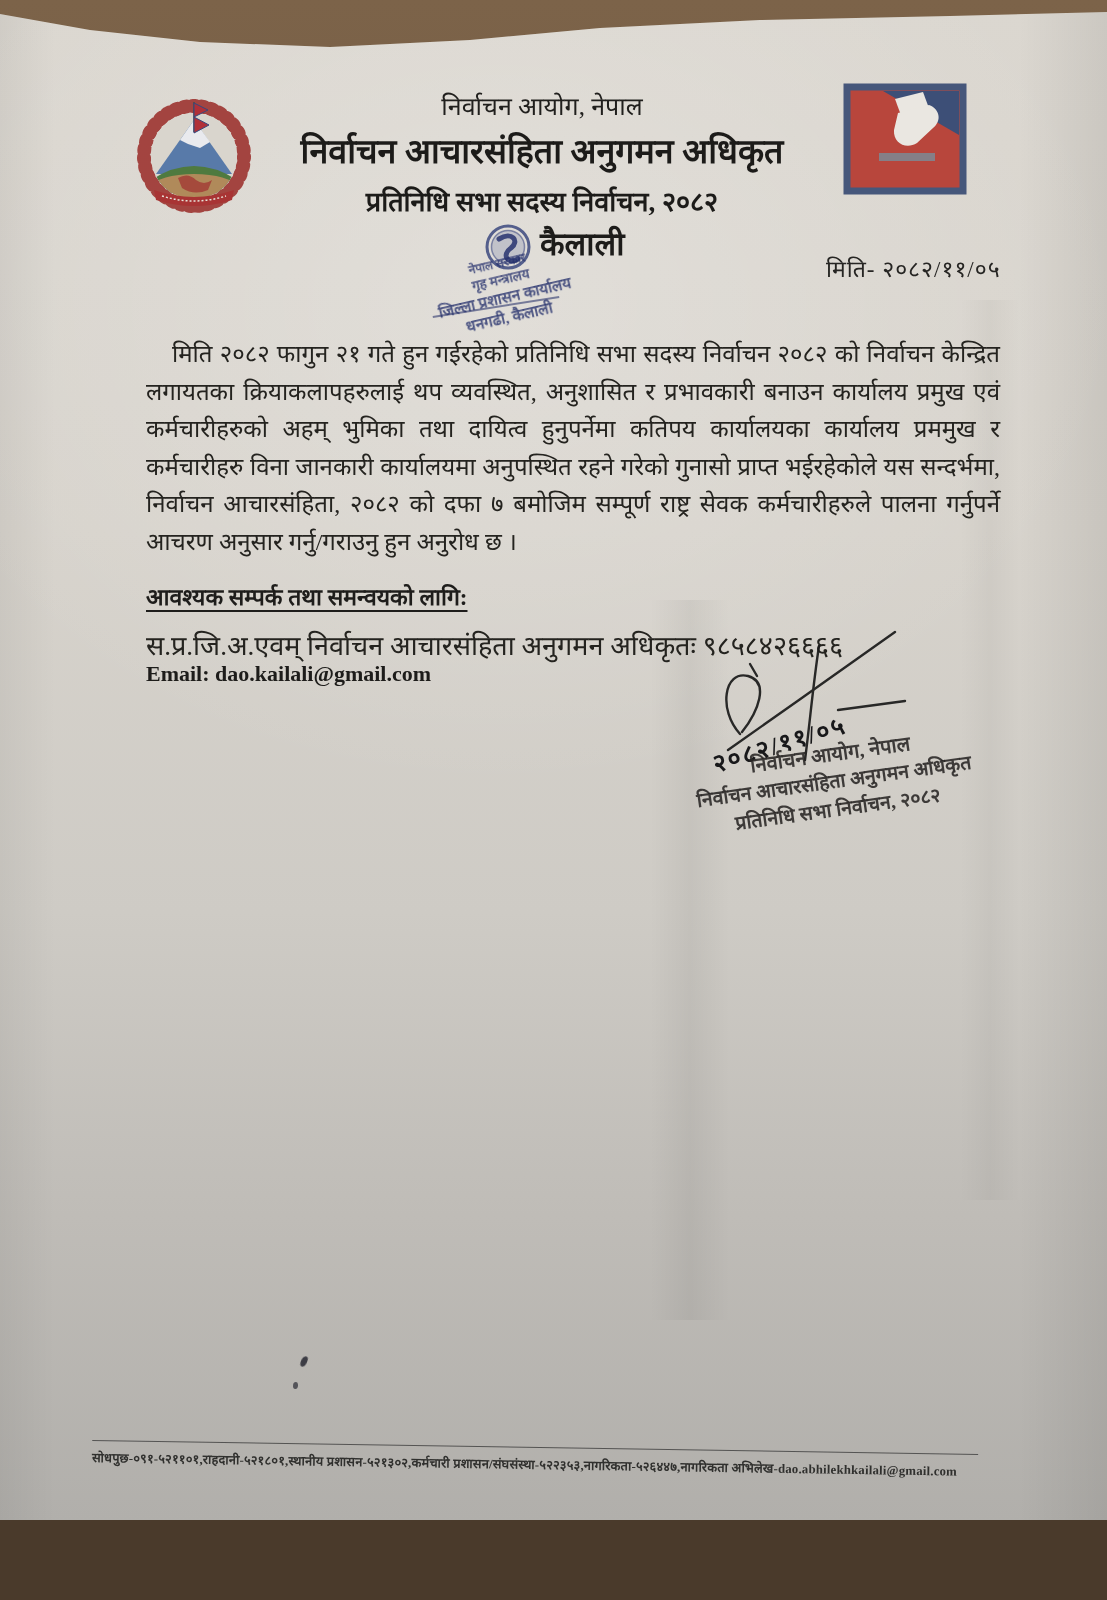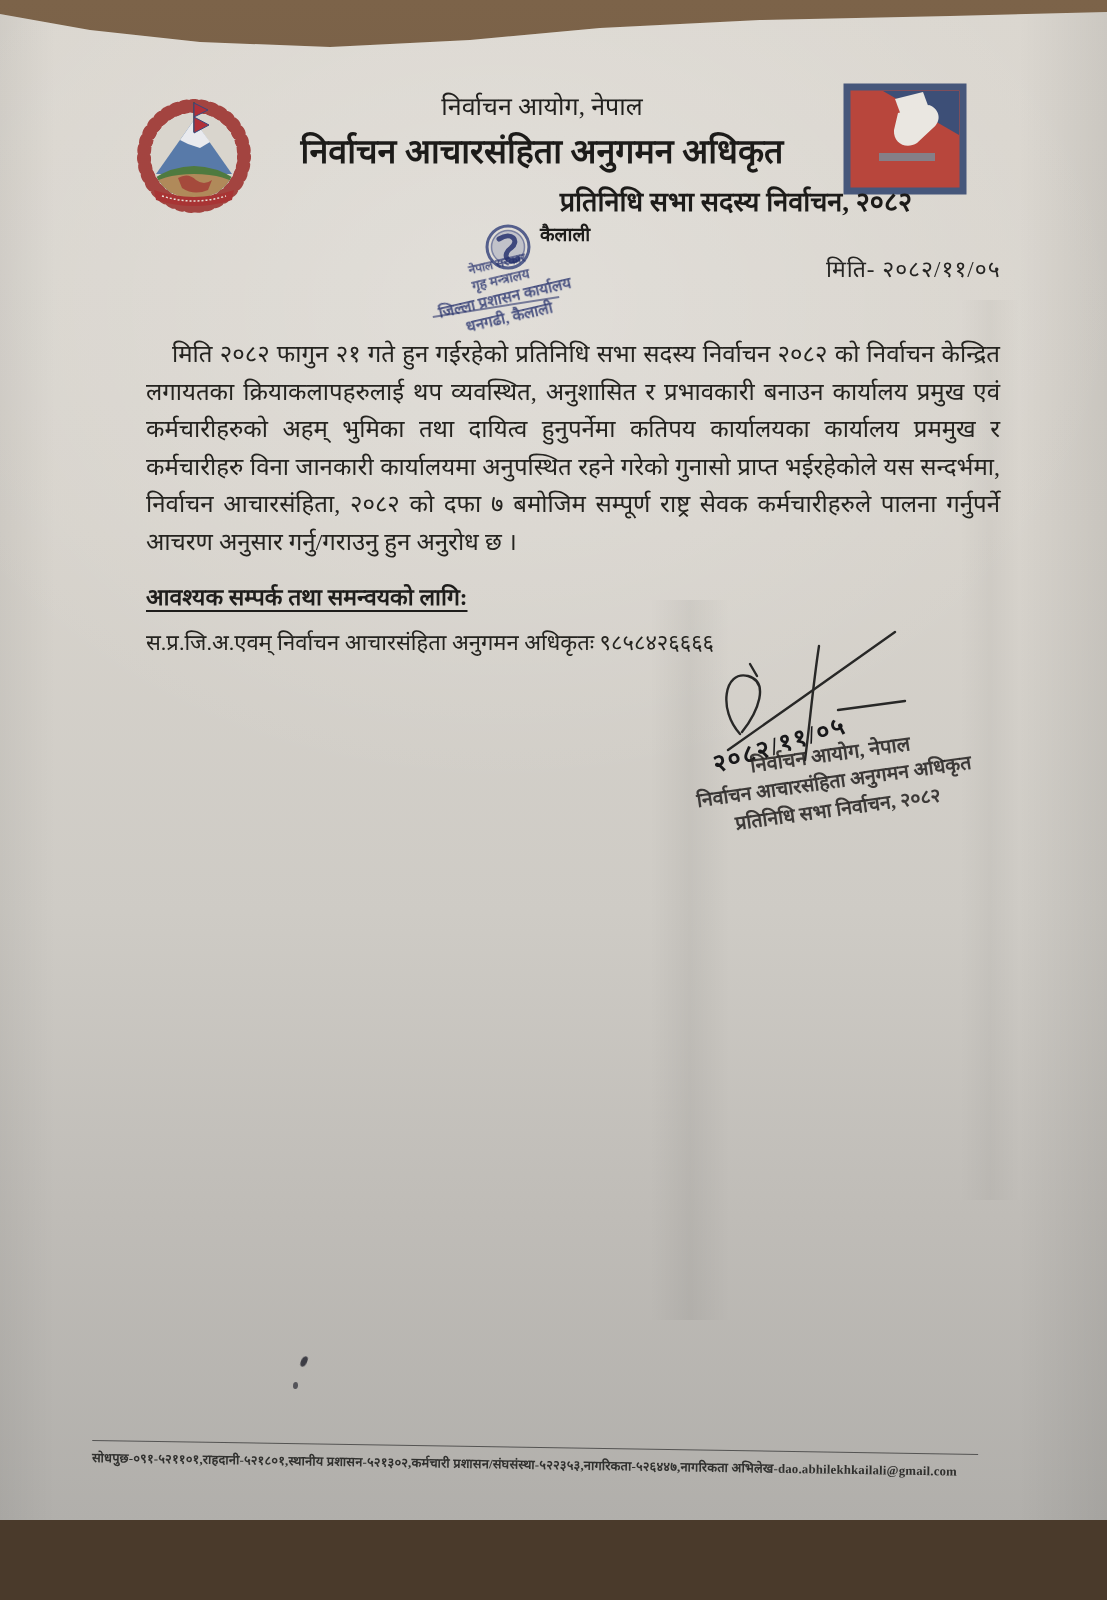--- a/index.html
+++ b/index.html
@@ -16,40 +16,40 @@
       linear-gradient(90deg, rgba(0,0,0,0.05) 0, transparent 5%, transparent 92%, rgba(0,0,0,0.07) 100%),
       linear-gradient(180deg,#dbd7d0 0%,#d7d3cc 35%,#cecbc5 60%,#bfbcb7 80%,#b1afab 100%);
   }
   .crease{position:absolute;left:650px;top:600px;width:80px;height:720px;
     background:linear-gradient(90deg,transparent,rgba(0,0,0,0.05),transparent);}
   .crease2{position:absolute;left:960px;top:300px;width:60px;height:900px;
     background:linear-gradient(90deg,transparent,rgba(0,0,0,0.035),transparent);}
   .header-block{position:absolute;left:172px;top:88px;width:740px;text-align:center;}
   .org-line{font-size:25px;color:#201f1d;}
   .main-title{font-size:34px;font-weight:700;margin-top:5px;color:#1c1b19;}
-  .sub-title{font-size:27px;font-weight:700;margin-top:9px;color:#1c1b19;text-align:right;}
-  .district{position:absolute;left:540px;top:221px;font-size:19px;font-weight:700;color:#1d1c1a;}
+  .sub-title{font-size:27px;font-weight:700;margin-top:9px;color:#1c1b19;}
+  .district{position:absolute;left:540px;top:221px;font-size:32px;font-weight:700;color:#1d1c1a;}
   .date-line{position:absolute;left:798px;top:252px;font-size:23px;letter-spacing:1px;color:#262523;margin-left:28px;}
   .blue-stamp{
     position:absolute;left:396px;top:256px;width:215px;transform:rotate(-13deg);
     text-align:center;color:rgba(36,48,108,0.78);font-weight:700;filter:blur(0.3px);
   }
   .blue-stamp .l1{font-size:12px;line-height:15px;}
   .blue-stamp .l2{font-size:13.5px;line-height:17px;}
   .blue-stamp .l3{font-size:15.5px;line-height:20px;}
   .blue-stamp .l4{font-size:15.5px;line-height:20px;}
   .blue-underline{position:absolute;left:432px;top:306px;width:128px;height:2px;
     background:rgba(30,40,100,0.55);transform:rotate(-9deg);}
   .body-par{
     position:absolute;left:146px;top:336px;width:854px;margin:0;
     font-size:24px;line-height:37.5px;text-align:justify;text-indent:26px;color:#24231f;
   }
   .contact-heading{position:absolute;left:146px;top:580px;font-size:23px;font-weight:700;
     text-decoration:underline;text-underline-offset:5px;color:#1e1d1b;}
-  .contact-line{position:absolute;left:146px;top:626px;font-size:22px;color:#24231f;}
+  .contact-line{position:absolute;left:146px;top:626px;font-size:27px;color:#24231f;}
   .contact-email{position:absolute;left:146px;top:661px;font-size:22px;font-weight:700;color:#1d1c1a;}
   .sig-svg{position:absolute;left:698px;top:610px;}
   .hand-date{position:absolute;left:710px;top:726px;transform:rotate(-17deg);
     font-size:25px;font-weight:600;color:#18181a;letter-spacing:2px;}
   .black-stamp{position:absolute;left:652px;top:742px;width:364px;transform:rotate(-8deg);
     text-align:center;color:rgba(40,38,36,0.88);font-weight:700;}
   .black-stamp .s1{font-size:20px;line-height:24px;}
   .black-stamp .s2{font-size:19.5px;line-height:24px;margin-top:4px;}
   .black-stamp .s3{font-size:19.5px;line-height:24px;margin-top:4px;}
   .ink-dot{position:absolute;border-radius:60% 40% 55% 45%;background:#3c3c44;filter:blur(0.4px);}
@@ -121,20 +121,21 @@
       <div class="l4">धनगढी, कैलाली</div>
     </div>
     <div class="blue-underline"></div>
 
     <div class="date-line">मिति- २०८२/११/०५</div>
 
     <p class="body-par">मिति २०८२ फागुन २१ गते हुन गईरहेको प्रतिनिधि सभा सदस्य निर्वाचन २०८२ को निर्वाचन केन्द्रित लगायतका क्रियाकलापहरुलाई थप व्यवस्थित, अनुशासित र प्रभावकारी बनाउन कार्यालय प्रमुख एवं कर्मचारीहरुको अहम् भुमिका तथा दायित्व हुनुपर्नेमा कतिपय कार्यालयका कार्यालय प्रममुख र कर्मचारीहरु विना जानकारी कार्यालयमा अनुपस्थित रहने गरेको गुनासो प्राप्त भईरहेकोले यस सन्दर्भमा, निर्वाचन आचारसंहिता, २०८२ को दफा ७ बमोजिम सम्पूर्ण राष्ट्र सेवक कर्मचारीहरुले पालना गर्नुपर्ने आचरण अनुसार गर्नु/गराउनु हुन अनुरोध छ ।</p>
 
     <div class="contact-heading">आवश्यक सम्पर्क तथा समन्वयको लागि:</div>
     <div class="contact-line">स.प्र.जि.अ.एवम् निर्वाचन आचारसंहिता अनुगमन अधिकृतः ९८५८४२६६६६</div>
+    <div class="contact-email">Email: dao.kailali@gmail.com</div>
 
     <svg class="sig-svg" width="225" height="160" viewBox="0 0 225 160">
       <g fill="none" stroke="#1a1a1a" stroke-width="2.4" stroke-linecap="round" opacity="0.92">
         <path d="M42,124 C20,100 26,60 50,66 C72,72 60,102 44,122"></path>
         <path d="M52,54 l7,12"></path>
         <path d="M30,140 C80,105 160,48 197,22"></path>
         <path d="M121,36 C115,75 112,112 107,150"></path>
         <path d="M140,100 L207,91"></path>
       </g>
     </svg>

